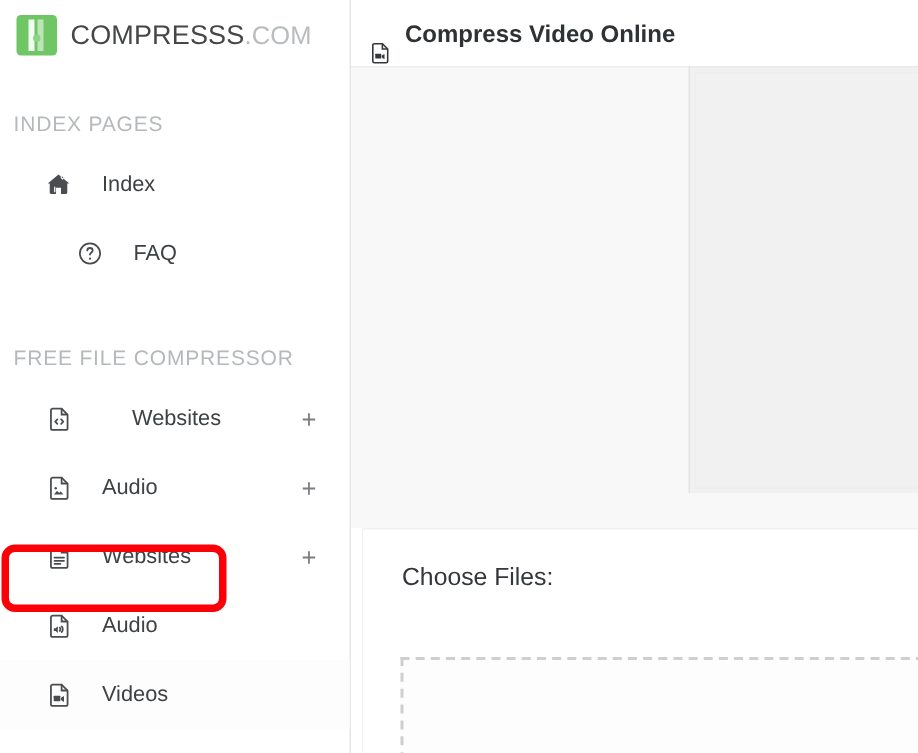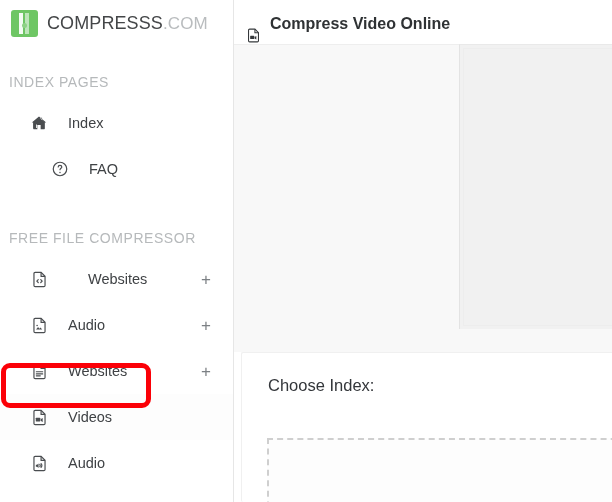--- a/index.html
+++ b/index.html
@@ -335,43 +335,43 @@
         <svg width="19" height="19" viewBox="0 0 24 24" fill="none" stroke="currentColor" stroke-width="1.5" aria-hidden="true">
           <path d="M14 3H6.5A1.5 1.5 0 0 0 5 4.5v15A1.5 1.5 0 0 0 6.5 21h11a1.5 1.5 0 0 0 1.5-1.5V8l-5-5z"></path>
           <path d="M14 3v5h5"></path>
           <path d="M8 12.3h8M8 15h8M8 17.5h5" stroke-linecap="round"></path>
         </svg>
       </span>
       <span class="label">Websites</span>
       <span class="plus">+</span>
     </div>
 
+    <div class="nav-item">
+      <span class="ico">
+        <svg width="19" height="19" viewBox="0 0 24 24" fill="none" stroke="currentColor" stroke-width="1.5" aria-hidden="true">
+          <path d="M14 3H6.5A1.5 1.5 0 0 0 5 4.5v15A1.5 1.5 0 0 0 6.5 21h11a1.5 1.5 0 0 0 1.5-1.5V8l-5-5z"></path>
+          <path d="M14 3v5h5"></path>
+          <path d="M7.4 13.6h1.5l1.9-1.6v5.6l-1.9-1.6H7.4z" fill="currentColor" stroke="none"></path>
+          <path d="M12.4 13.2c.7.6.7 2 0 2.7M14 12.2c1.3 1.1 1.3 3.5 0 4.6" stroke-linecap="round"></path>
+        </svg>
+      </span>
+      <span class="label">Audio</span>
+      <span class="plus"></span>
+    </div>
+
     <div class="nav-item active">
       <span class="ico">
         <svg width="19" height="19" viewBox="0 0 24 24" fill="none" stroke="currentColor" stroke-width="1.5" aria-hidden="true">
           <path d="M14 3H6.5A1.5 1.5 0 0 0 5 4.5v15A1.5 1.5 0 0 0 6.5 21h11a1.5 1.5 0 0 0 1.5-1.5V8l-5-5z"></path>
           <path d="M14 3v5h5"></path>
           <rect x="7.3" y="12.4" width="5.6" height="4.6" rx="0.5" fill="currentColor" stroke="none"></rect>
           <path d="M13.4 14.1l2.6-1.5v5l-2.6-1.5z" fill="currentColor" stroke="none"></path>
         </svg>
       </span>
       <span class="label">Videos</span>
-      <span class="plus"></span>
-    </div>
-
-    <div class="nav-item">
-      <span class="ico">
-        <svg width="19" height="19" viewBox="0 0 24 24" fill="none" stroke="currentColor" stroke-width="1.5" aria-hidden="true">
-          <path d="M14 3H6.5A1.5 1.5 0 0 0 5 4.5v15A1.5 1.5 0 0 0 6.5 21h11a1.5 1.5 0 0 0 1.5-1.5V8l-5-5z"></path>
-          <path d="M14 3v5h5"></path>
-          <path d="M7.4 13.6h1.5l1.9-1.6v5.6l-1.9-1.6H7.4z" fill="currentColor" stroke="none"></path>
-          <path d="M12.4 13.2c.7.6.7 2 0 2.7M14 12.2c1.3 1.1 1.3 3.5 0 4.6" stroke-linecap="round"></path>
-        </svg>
-      </span>
-      <span class="label">Audio</span>
       <span class="plus"></span>
     </div>
 
     <div class="highlight-box"></div>
   </aside>
 
   <section class="main">
 
     <div class="page-header">
       <span class="ico">
@@ -388,18 +388,18 @@
     <div class="banner-row">
       <div class="banner-left"></div>
       <div class="banner-right">
         <div class="inner-frame"></div>
       </div>
     </div>
 
     <div class="gap-strip"></div>
 
     <div class="card">
-      <div class="card-title">Choose Index:</div>
+      <div class="card-title">Choose Files:</div>
       <div class="dropzone"></div>
     </div>
 
   </section>
 </div>
 
 </body></html>

